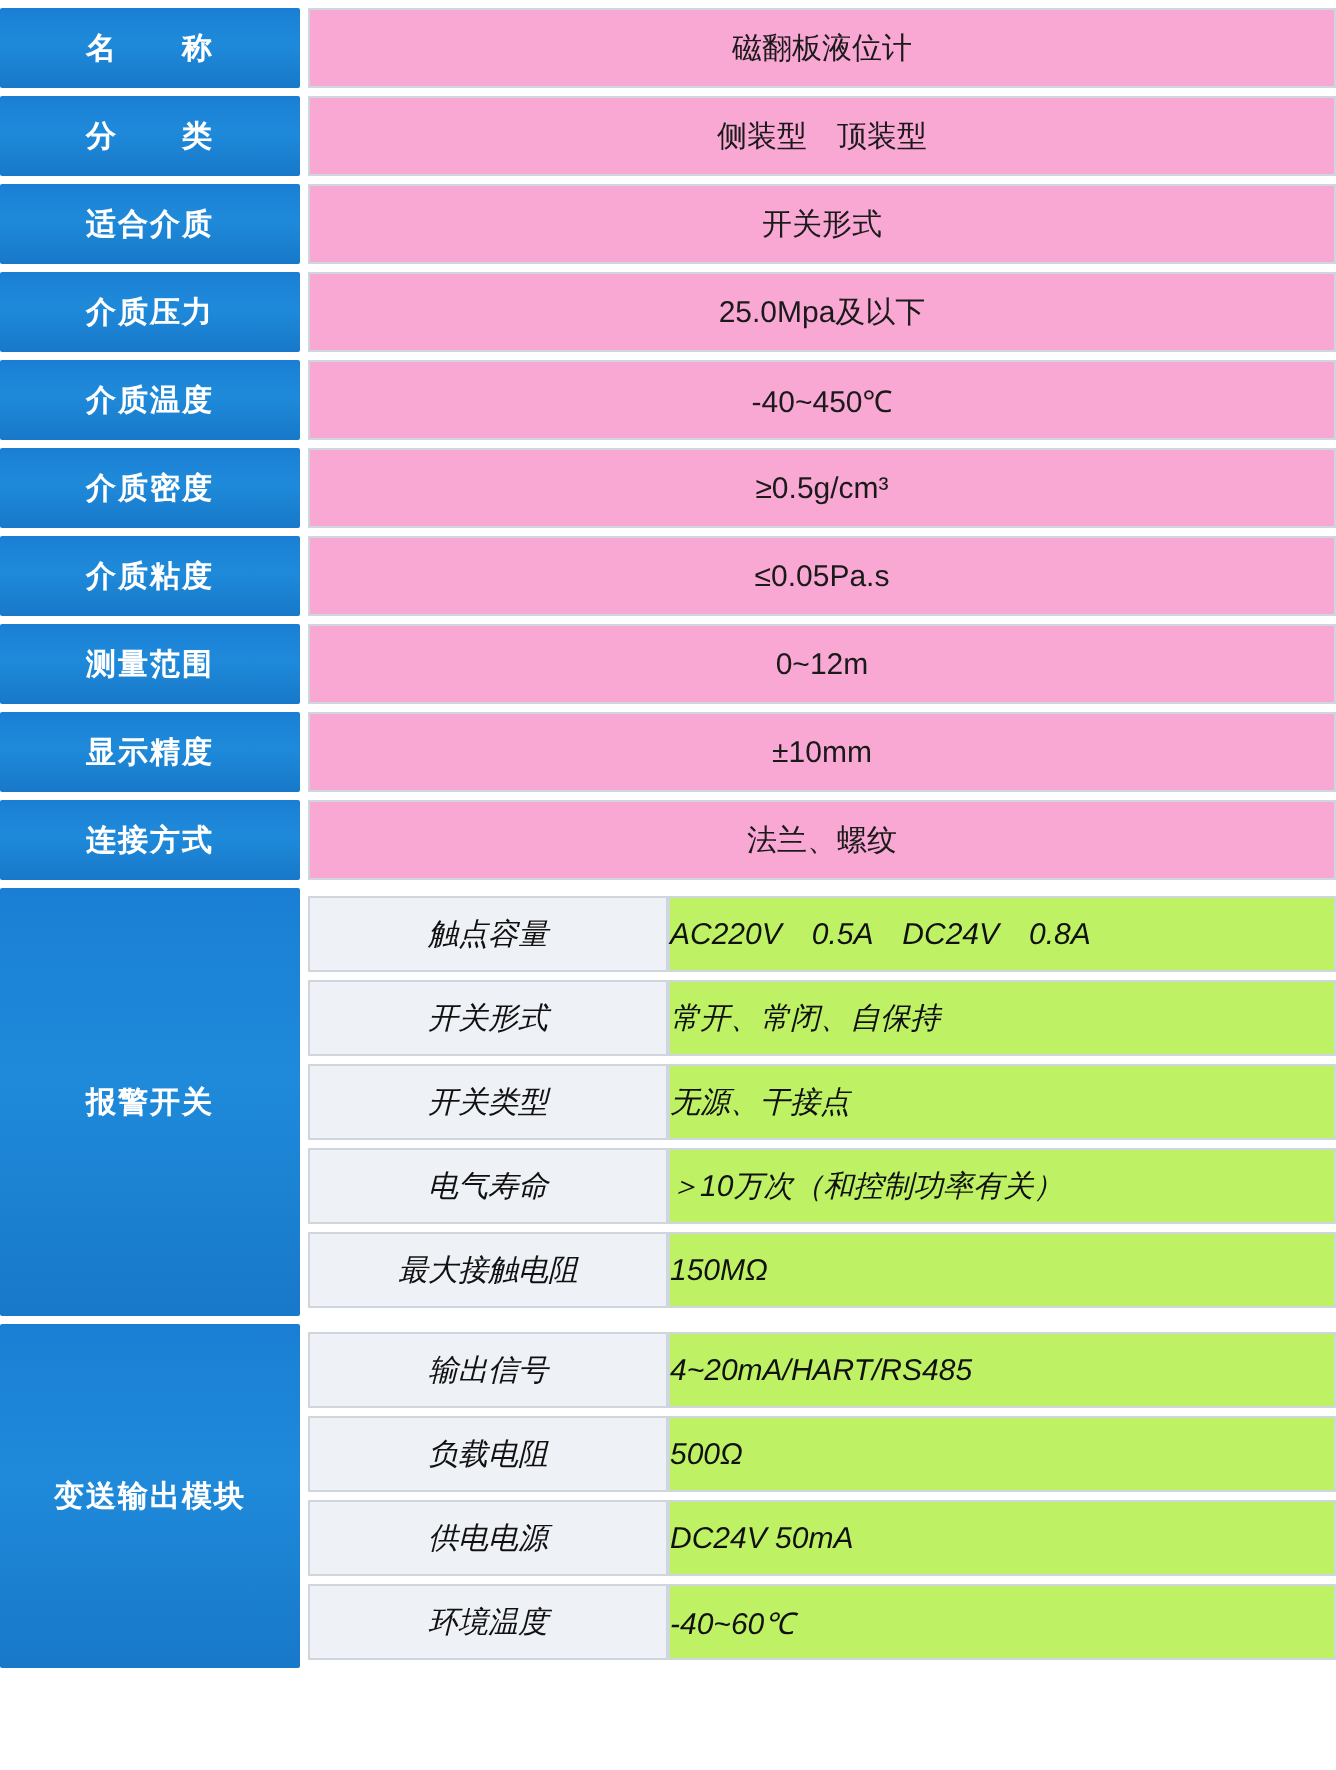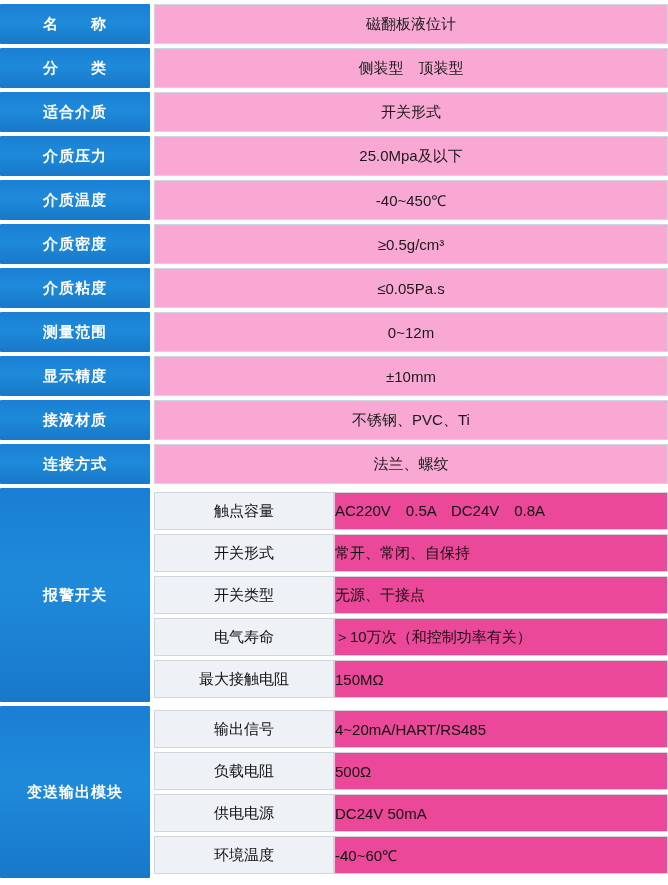--- a/index.html
+++ b/index.html
@@ -57,29 +57,30 @@
     vertical-align: middle;
   }
   .sub-name {
     width: 180px;
     background: #eef1f5;
     border: 1px solid #cfd6de;
     text-align: center;
     font-size: 15px;
   }
   .sub-val {
-    background: #ec4899;
+    background: #bef264;
     border: 1px solid #cfd6de;
     text-align: left;
     font-size: 15px;
     padding-left: 14px;
   }
   .gap-cell { width: 4px; }
   .inner-wrap {
     padding: 0;
+    font-style: italic;
   }
 </style>
 </head>
 <body>
 
 <table class="spec-table">
   <colgroup>
     <col style="width:150px">
     <col style="width:4px">
     <col>
@@ -124,25 +125,20 @@
       <td class="label-cell">测量范围</td>
       <td class="gap-cell"></td>
       <td class="value-cell">0~12m</td>
     </tr>
     <tr>
       <td class="label-cell">显示精度</td>
       <td class="gap-cell"></td>
       <td class="value-cell">±10mm</td>
     </tr>
     <tr>
-      <td class="label-cell">接液材质</td>
-      <td class="gap-cell"></td>
-      <td class="value-cell">不锈钢、PVC、Ti</td>
-    </tr>
-    <tr>
       <td class="label-cell">连接方式</td>
       <td class="gap-cell"></td>
       <td class="value-cell">法兰、螺纹</td>
     </tr>
 
     <tr>
       <td class="label-cell tall">报警开关</td>
       <td class="gap-cell"></td>
       <td class="inner-wrap">
         <table class="sub-table">

